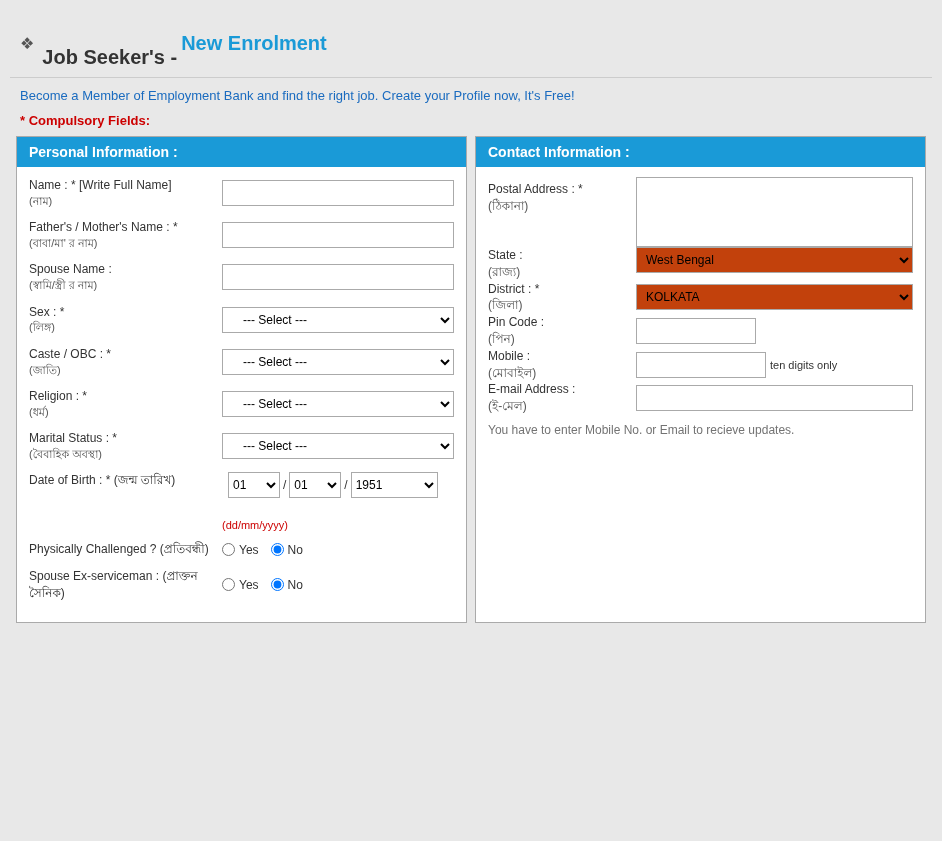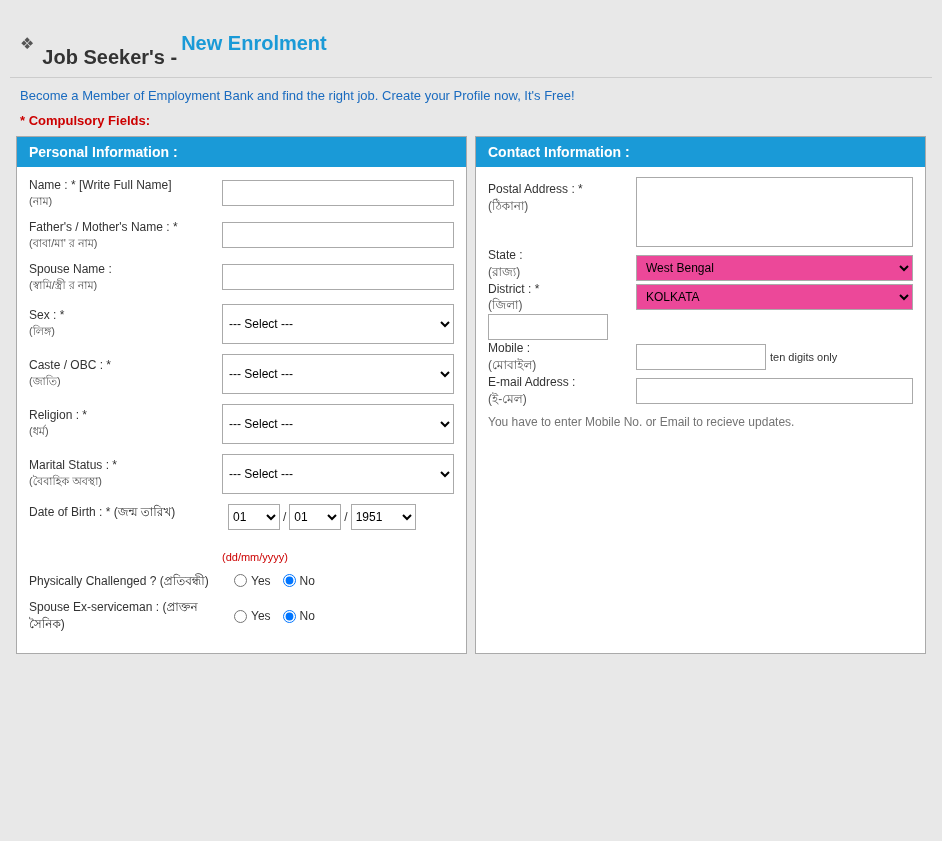--- a/index.html
+++ b/index.html
@@ -94,23 +94,23 @@
     .form-control {
       flex: 1;
       height: 26px;
       border: 1px solid #aaa;
       padding: 2px 5px;
       font-size: 12px;
       background: #fff;
     }
     .form-control-select {
       flex: 1;
-      height: 40px;
-      border: 1px solid #aaa;
-      padding: 2px 2px;
+      height: 26px;
+      border: 1px solid #aaa;
+      padding: 2px 16px;
       font-size: 12px;
       background: #fff;
       cursor: pointer;
     }
     .dob-row {
       display: flex;
       align-items: flex-start;
       margin-bottom: 10px;
       gap: 8px;
     }
@@ -143,21 +143,21 @@
     }
     .dob-hint {
       color: #cc0000;
       font-size: 11px;
       margin-top: 18px;
     }
     .radio-row {
       display: flex;
       align-items: center;
       margin-bottom: 10px;
-      gap: 20px;
+      gap: 8px;
     }
     .radio-label {
       width: 185px;
       flex-shrink: 0;
       font-size: 12px;
       color: #333;
       line-height: 1.4;
     }
     .radio-options {
       display: flex;
@@ -203,21 +203,21 @@
       border: 1px solid #aaa;
       padding: 2px 5px;
       font-size: 12px;
     }
     .contact-select {
       flex: 1;
       height: 26px;
       border: 1px solid #aaa;
       padding: 2px 5px;
       font-size: 12px;
-      background: #ec4899;
+      background: #c2410c;
       cursor: pointer;
     }
     .mobile-hint {
       font-size: 11px;
       color: #333;
       margin-left: 4px;
       white-space: nowrap;
     }
     .mobile-row-inner {
       display: flex;
@@ -349,21 +349,21 @@
                 <option>25</option><option>26</option><option>27</option><option>28</option>
                 <option>29</option><option>30</option><option>31</option>
               </select>
               <span style="font-size:12px;"> / </span>
               <select class="dob-select" style="width:52px;">
                 <option>01</option><option>02</option><option>03</option><option>04</option>
                 <option>05</option><option>06</option><option>07</option><option>08</option>
                 <option>09</option><option>10</option><option>11</option><option>12</option>
               </select>
               <span style="font-size:12px;"> / </span>
-              <select class="dob-select" style="width:65px;">
+              <select class="dob-select" style="width:87px;">
                 <option>1951</option><option>1952</option><option>1953</option><option>1954</option>
                 <option>1955</option><option>1960</option><option>1965</option><option>1970</option>
                 <option>1975</option><option>1980</option><option>1985</option><option>1990</option>
                 <option>1995</option><option>2000</option><option>2005</option>
               </select>
             </div>
             <span class="dob-hint">(dd/mm/yyyy)</span>
           </div>
         </div>
 
@@ -409,21 +409,21 @@
       <div class="section-body">
 
         <div class="contact-form-row">
           <div class="contact-label">
             <span>Postal Address : *</span>
             <span class="bengali">(ঠিকানা)</span>
           </div>
           <textarea class="postal-textarea" style=""></textarea>
         </div>
 
-        <div class="contact-form-row" style="align-items:flex-end;">
+        <div class="contact-form-row" style="align-items:flex-start;">
           <div class="contact-label" style="padding-top:0;">
             <span>State :</span>
             <span class="bengali">(রাজ্য)</span>
           </div>
           <select class="contact-select">
             <option>West Bengal</option>
             <option>Assam</option>
             <option>Bihar</option>
             <option>Delhi</option>
             <option>Maharashtra</option>
@@ -438,20 +438,24 @@
           <select class="contact-select">
             <option>KOLKATA</option>
             <option>HOWRAH</option>
             <option>HOOGHLY</option>
             <option>NORTH 24 PARGANAS</option>
             <option>SOUTH 24 PARGANAS</option>
           </select>
         </div>
 
         <div class="contact-form-row" style="align-items:center;">
+          <div class="contact-label" style="padding-top:0;">
+            <span>Pin Code :</span>
+            <span class="bengali">(পিন)</span>
+          </div>
           <input type="text" class="contact-input" style="max-width: 120px; flex: 0 0 auto;">
         </div>
 
         <div class="contact-form-row" style="align-items:center;justify-content:center;">
           <div class="contact-label" style="padding-top:0;">
             <span>Mobile :</span>
             <span class="bengali">(মোবাইল)</span>
           </div>
           <div class="mobile-row-inner">
             <input type="text" class="contact-input" style="max-width: 130px; flex: 0 0 auto;">

